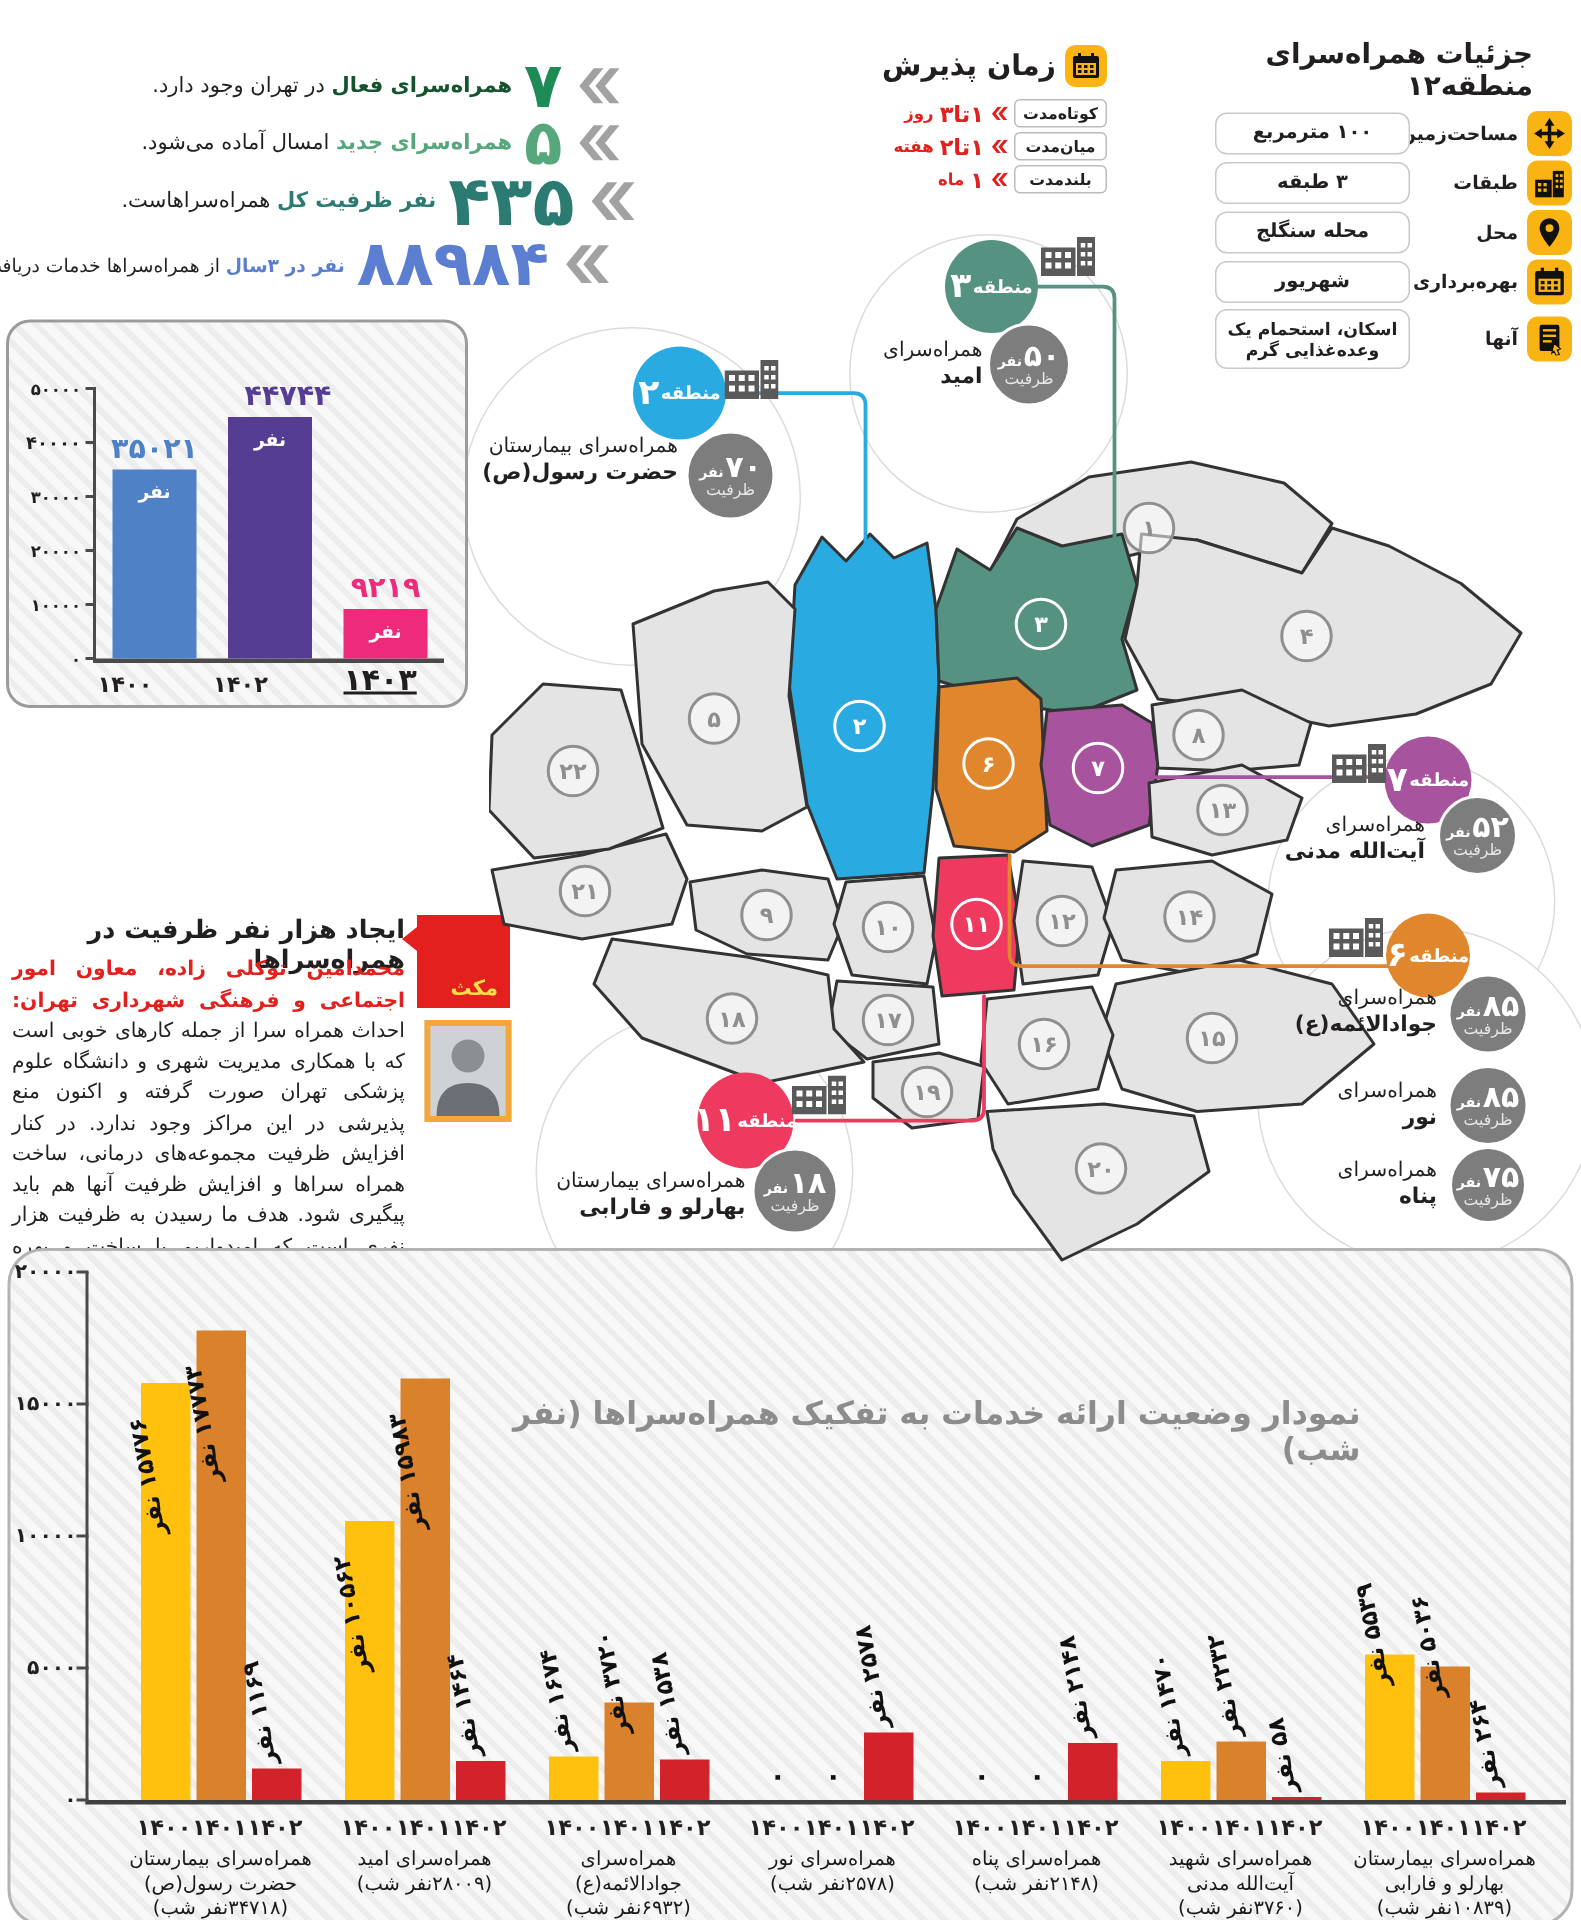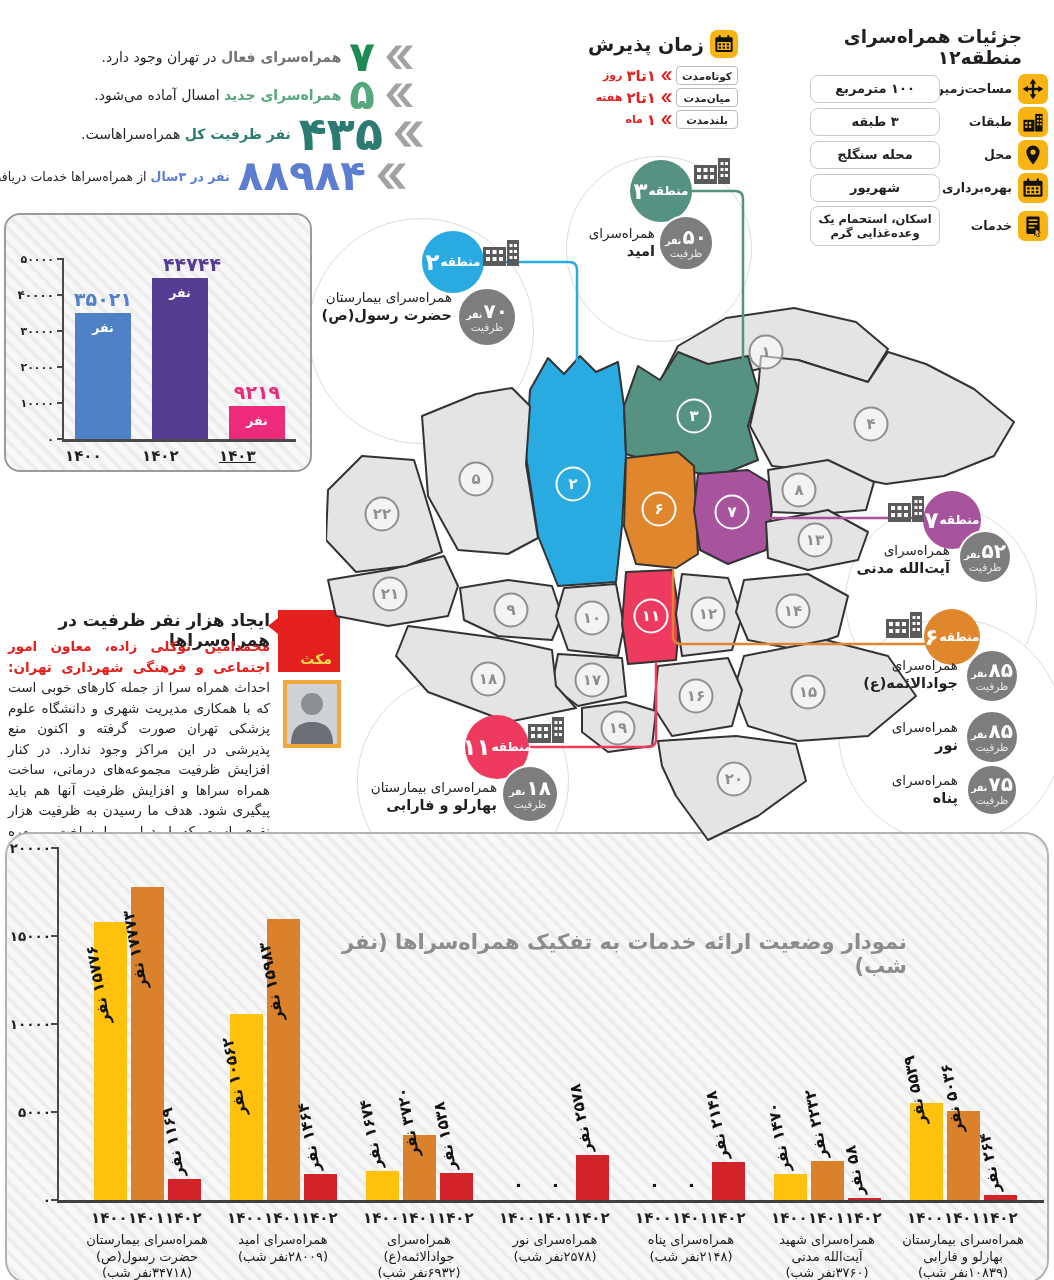--- a/index.html
+++ b/index.html
@@ -176,35 +176,35 @@
           <svg width="22" height="22" viewBox="0 0 30 30">
             <rect x="6" y="2" width="18" height="24" rx="2" fill="#111"></rect>
             <g fill="#f9b414">
               <rect x="9" y="6" width="12" height="2.2"></rect>
               <rect x="9" y="11" width="12" height="2.2"></rect>
               <rect x="9" y="16" width="8" height="2.2"></rect>
             </g>
             <path d="M19 19 l6 5 -3 1 2 4 -3 1 -2-4 -2 2 z" fill="#f9b414" stroke="#111" stroke-width="1"></path>
           </svg>
         </span>
-      <span class="spec-label">خدمات</span>
+      <span class="spec-label">آنها</span>
       <span class="spec-value" style="height:40px;font-size:11.5px;">اسکان، استحمام یک وعده‌غذایی گرم</span>
     </div>
   </section>
 
 
   <div class="abs stat-row" style="top:36px;right:641px;height:42px;">
     <span class="chev" style="color:#a2a2a2;font-size:30px;">
         <svg width="1em" height="0.82em" viewBox="0 0 28 22">
           <path fill="currentColor" d="M12 0 L3 11 L12 22 L18 22 L9 11 L18 0 Z"></path>
           <path fill="currentColor" d="M22 0 L13 11 L22 22 L28 22 L19 11 L28 0 Z"></path>
         </svg>
       </span>
     <b class="stat-num" style="font-size: 42px; color: rgb(30, 138, 85);">۷</b>
-    <span class="stat-text"><b style="color: #737373;">همراه‌سرای فعال</b><span> در تهران وجود دارد.</span></span>
+    <span class="stat-text"><b style="color: #14532d;">همراه‌سرای فعال</b><span> در تهران وجود دارد.</span></span>
   </div>
   <div class="abs stat-row" style="top:74px;right:641px;height:42px;">
     <span class="chev" style="color:#a2a2a2;font-size:30px;">
         <svg width="1em" height="0.82em" viewBox="0 0 28 22">
           <path fill="currentColor" d="M12 0 L3 11 L12 22 L18 22 L9 11 L18 0 Z"></path>
           <path fill="currentColor" d="M22 0 L13 11 L22 22 L28 22 L19 11 L28 0 Z"></path>
         </svg>
       </span>
     <b class="stat-num" style="font-size: 42px; color: rgb(86, 167, 124);">۵</b>
     <span class="stat-text"><b style="color: rgb(86, 167, 124);">همراه‌سرای جدید</b><span> امسال آماده می‌شود.</span></span>
@@ -303,21 +303,21 @@
         <div class="svc-vlab" style="left: -1px; width: 80px; bottom: 129px; color: rgb(79, 129, 199);">۳۵۰۲۱</div>
         <div class="svc-unit" style="left: 11px; width: 56px; bottom: 104px;">نفر</div>
         <div class="xlab" style="left: 1px; width: 76px; bottom: -26px; font-size: 15px;">۱۴۰۰</div>
         <div class="bar" style="left: 88px; width: 56px; height: 161px; background: rgb(85, 61, 148);"></div>
         <div class="svc-vlab" style="left: 88px; width: 80px; bottom: 164px; color: rgb(85, 61, 148);">۴۴۷۴۴</div>
         <div class="svc-unit" style="left: 88px; width: 56px; bottom: 139px;">نفر</div>
         <div class="xlab" style="left: 78px; width: 76px; bottom: -26px; font-size: 15px;">۱۴۰۲</div>
         <div class="bar" style="left: 165px; width: 56px; height: 33px; background: rgb(238, 42, 123);"></div>
         <div class="svc-vlab" style="left: 153px; width: 80px; bottom: 36px; color: rgb(238, 42, 123);">۹۲۱۹</div>
         <div class="svc-unit" style="left: 165px; width: 56px; bottom: 11px;">نفر</div>
-        <div class="xlab" style="left: 155px; width: 76px; bottom: -26px; font-size: 15px; text-decoration: underline;">۱۴۰۳</div>
+        <div class="xlab" style="left: 165px; width: 76px; bottom: -26px; font-size: 20px; text-decoration: underline;">۱۴۰۳</div>
       </div>
   </section>
 
   <div class="abs quote-title">ایجاد هزار نفر ظرفیت در همراه‌سراها</div>
   <p class="abs quote-body" style="margin:0;">
     <b class="attr">محمدامین توکلی زاده، معاون امور اجتماعی و فرهنگی شهرداری تهران:</b><span> احداث همراه سرا از جمله کارهای خوبی است که با همکاری مدیریت شهری و دانشگاه علوم پزشکی تهران صورت گرفته و اکنون منع پذیرشی در این مراکز وجود ندارد. در کنار افزایش ظرفیت مجموعه‌های درمانی، ساخت همراه سراها و افزایش ظرفیت آنها هم باید پیگیری شود. هدف ما رسیدن به ظرفیت هزار نفری است که امیدواریم با ساخت و بهره برداری از همراه‌سراهای جدید، این هدف محقق شود.</span>
   </p>
   <div class="abs mokth">
       <span>مکث</span>
     </div>

